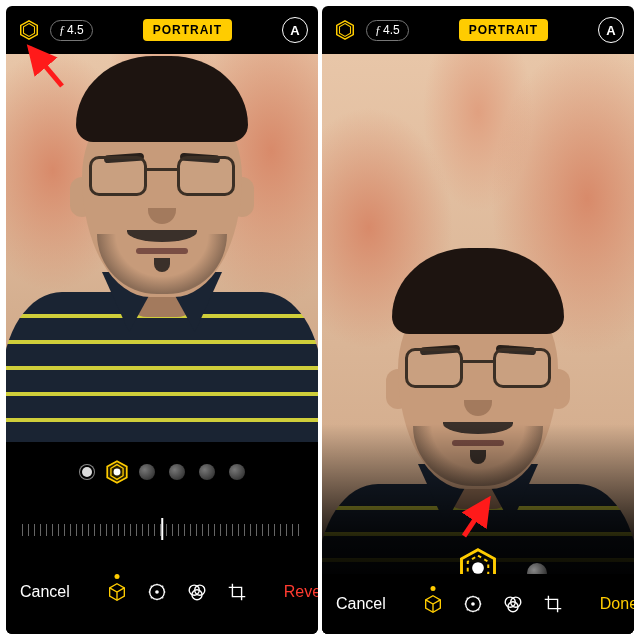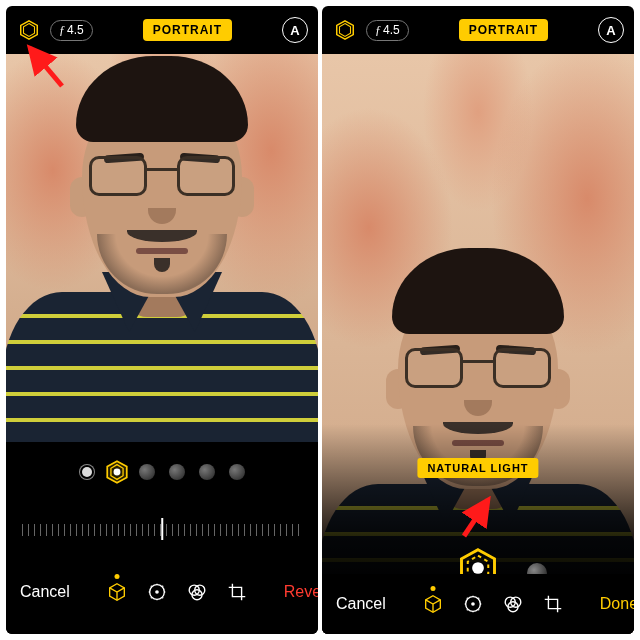--- a/index.html
+++ b/index.html
@@ -275,21 +275,20 @@
             <div class="lens r"></div>
             <div class="bridge"></div>
           </div>
         <div class="nose"></div>
         <div class="stache"></div>
         <div class="mouth"></div>
         <div class="soul"></div>
       </div>
       <div class="fade-bottom"></div>
 
-      <div class="light-label">NATURAL LIGHT</div>
 
       <div class="wheel">
         <div class="wnode" style="left:58px;top:80px;">
             <div class="small" style="background:radial-gradient(circle at 35% 35%,#eee,#555)"></div>
           </div>
         <div class="wnode sel" style="left:128px;top:48px;">
           <svg viewBox="0 0 24 24" width="44" height="44">
             <polygon points="12,2 21,7 21,17 12,22 3,17 3,7" fill="rgba(0,0,0,0.35)" stroke="#ffcc00" stroke-width="1.6"></polygon>
             <polygon points="12,5.2 17.6,8.6 17.6,15.4 12,18.8 6.4,15.4 6.4,8.6" fill="none" stroke="#ffcc00" stroke-width="1.1" stroke-dasharray="2 2"></polygon>
             <circle cx="12" cy="12" r="3.2" fill="#fff"></circle>

